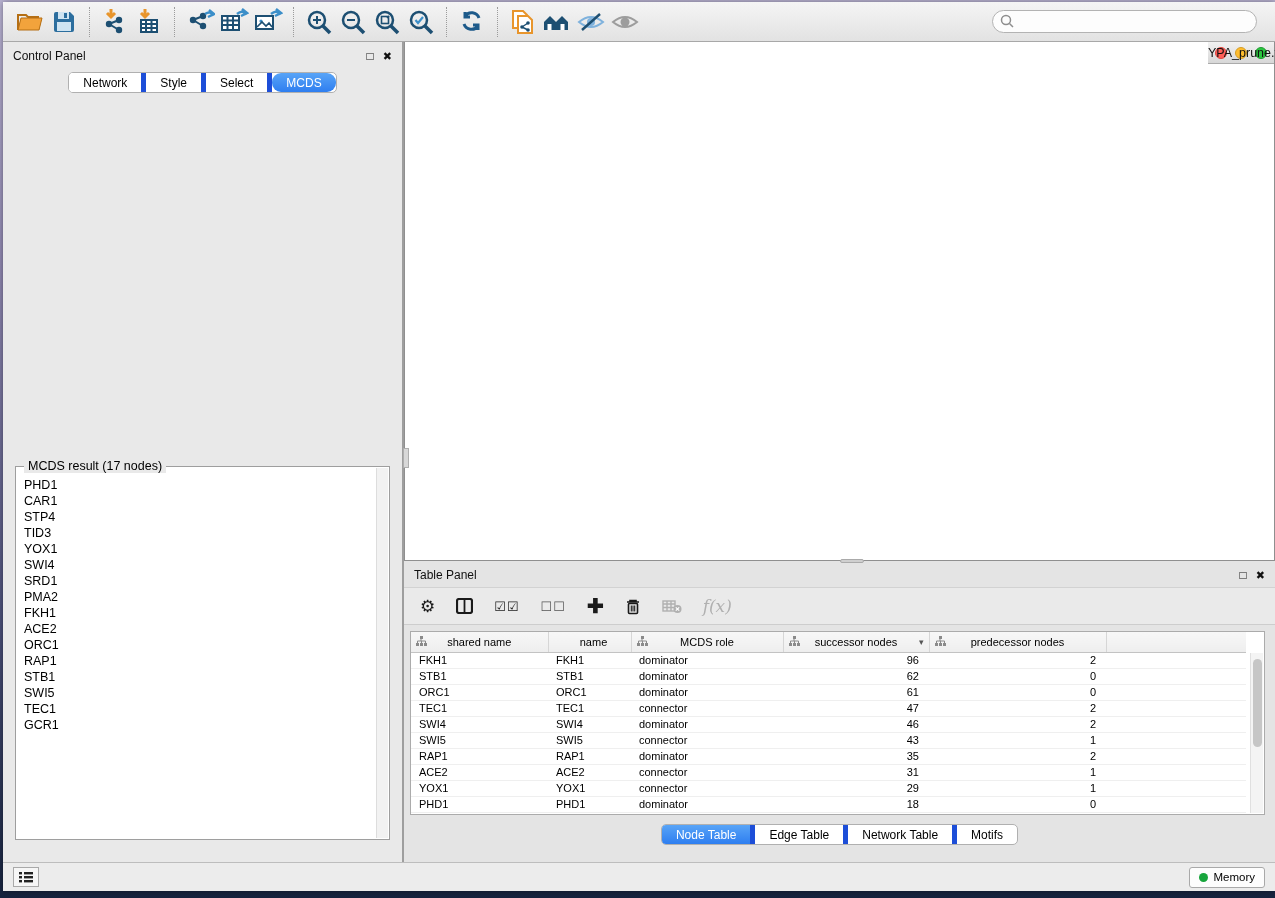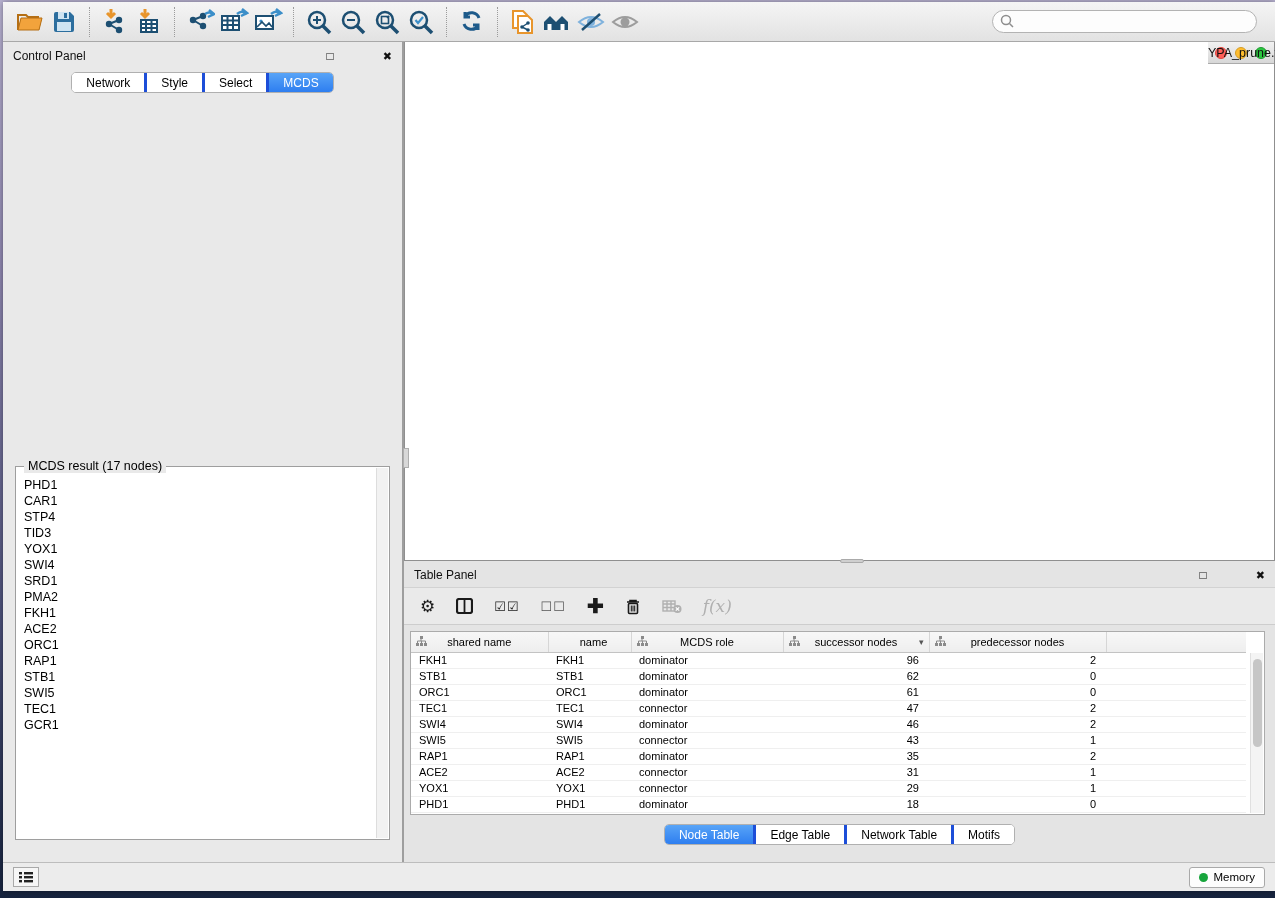--- a/index.html
+++ b/index.html
@@ -25,30 +25,30 @@
   
   .main { flex:1; display:flex; min-height:0; }
   .cpanel { width:401px; flex:0 0 401px; background:#e9e9e9; position:relative;
     border-right:2px solid #9e9e9e; }
   .v-grip { position:absolute; right:-7px; top:406px; width:6px; height:20px;
     background:#d8d8d8; border:1px solid #aeaeae; z-index:5; }
   .rightcol { flex:1; display:flex; flex-direction:column; min-width:0; background:#d4d4d4; }
 
   
   .panel-titlebar { height:24px; display:flex; align-items:center; padding:6px 10px 2px 10px;
-    font-size:12px; color:#111;gap:40px; }
+    font-size:12px; color:#111; }
   .panel-titlebar .t { flex:1; }
   .mini-ic { font-size:11px; margin-left:9px; color:#111; cursor:default; }
   .mini-ic.sq { font-size:12px; }
   .seg-row { display:flex; justify-content:center; margin:6px 0 0 0; }
   .seg { display:flex; border:1px solid #b0b0b0; border-radius:5px; overflow:hidden;
     background:#fff; height:21px; font-size:12px; }
-  .seg > div { padding:3px 14px; border-right:3px solid #1d4ed8; color:#000; background:#fff;
+  .seg > div { padding:3px 14px; border-right:5px solid #1d4ed8; color:#000; background:#fff;
     line-height:15px; white-space:nowrap; }
-  .seg > div:last-child { border-right:none; }
+  .seg > div:last-child { border-right:none;border-radius:9px; }
   .seg > div.active { background:linear-gradient(#58a4f7,#2e7ef0); color:#fff; }
   .tabpage { position:absolute; left:8px; right:8px; top:86px; height:366px;
     background:#ececec; border:1px solid #c6c6c6; }
   .opt-label { text-align:center; margin-top:26px; font-size:13px; color:#000; }
   .combo { margin:10px auto 0 auto; width:316px; height:23px; background:#fff;
     border:1px solid #ababab; border-radius:4px; display:flex; align-items:center;
     font-size:12.5px; }
   .combo .val { flex:1; padding-left:10px; white-space:nowrap; overflow:hidden; }
   .combo .stepper { width:19px; height:21px; margin-right:1px; border-radius:3px;
     background:linear-gradient(#83bafa,#2a79e8); color:#fff; font-size:7px; line-height:7px;

